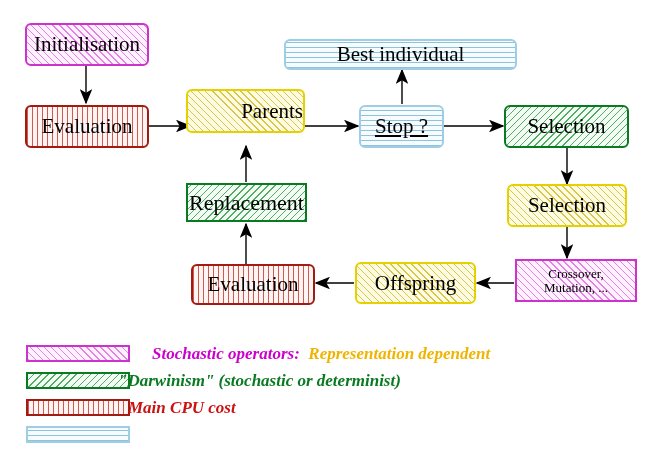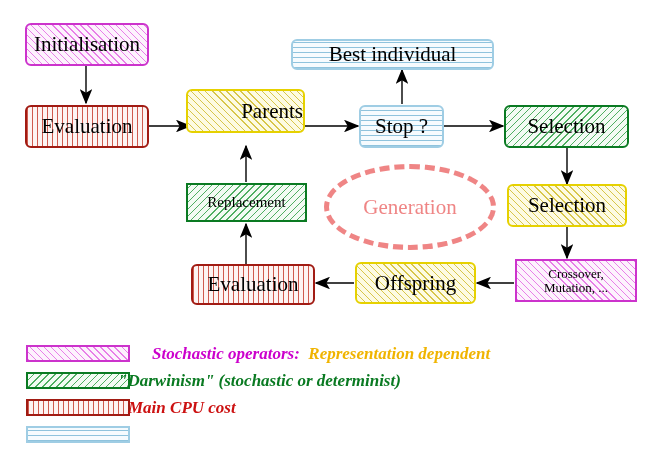--- a/index.html
+++ b/index.html
@@ -51,25 +51,25 @@
     background-image: repeating-linear-gradient(0deg,
         #8fc3dd 0px, #8fc3dd 1px, transparent 1px, transparent 5px);
   }
   .fill-yellow {
     border: 2px solid #e6d100;
     background-color: #fdfbe2;
     background-image: repeating-linear-gradient(45deg,
         #d8c64a 0px, #d8c64a 1px, transparent 1px, transparent 5px);
   }
   .ellipse { border-radius: 50%; }
-  .rounded { border-radius: 8px; }
+  .rounded { border-radius: 8px; text-decoration: underline; }
 
   .label { position: relative; z-index: 2; }
   .sz-lg { font-size: 21px; border-radius: 6px; }
-  .sz-md { font-size: 15px; }
+  .sz-md { font-size: 22px; }
   .sz-sm { font-size: 13px; }
 
   
   .generation {
     position: absolute;
     box-sizing: border-box;
     border: 5px dashed #ef8585;
     border-radius: 50%;
     display: flex;
     align-items: center;
@@ -153,21 +153,21 @@
   </div>
 
   <div class="node fill-red sz-lg" style="left:25px;top:105px;width:124px;height:43px;">
     <span class="label">Evaluation</span>
   </div>
 
   <div class="node fill-yellow ellipse sz-lg" style="left:186px;top:89px;width:119px;height:44px;justify-content:flex-end;">
     <span class="label">Parents</span>
   </div>
 
-  <div class="node fill-blue sz-lg" style="left:291px;top:39px;width:203px;height:31px;">
+  <div class="node fill-blue sz-lg" style="left:284px;top:39px;width:233px;height:31px;">
     <span class="label">Best individual</span>
   </div>
 
   <div class="node fill-blue rounded sz-lg" style="left:359px;top:105px;width:85px;height:43px;">
     <span class="label">Stop ?</span>
   </div>
 
   <div class="node fill-green sz-lg" style="left:504px;top:105px;width:125px;height:43px;">
     <span class="label">Selection</span>
   </div>
@@ -186,23 +186,20 @@
   </div>
 
   <div class="node fill-red sz-lg" style="left:191px;top:264px;width:124px;height:41px;">
     <span class="label">Evaluation</span>
   </div>
 
   <div class="node fill-green sz-md" style="left:186px;top:183px;width:121px;height:39px;">
     <span class="label">Replacement</span>
   </div>
 
-  <div class="generation" style="left:324px;top:164px;width:172px;height:86px;">
-    <span class="label">Generation</span>
-  </div>
 
   <div class="legend">
 
     <div class="legend-row">
       <span class="swatch fill-magenta"></span>
       <span class="legend-text">
         <span class="lt-magenta">Stochastic operators:</span><span>&nbsp;&nbsp;</span><span class="lt-gold">Representation dependent</span>
       </span>
     </div>
 

